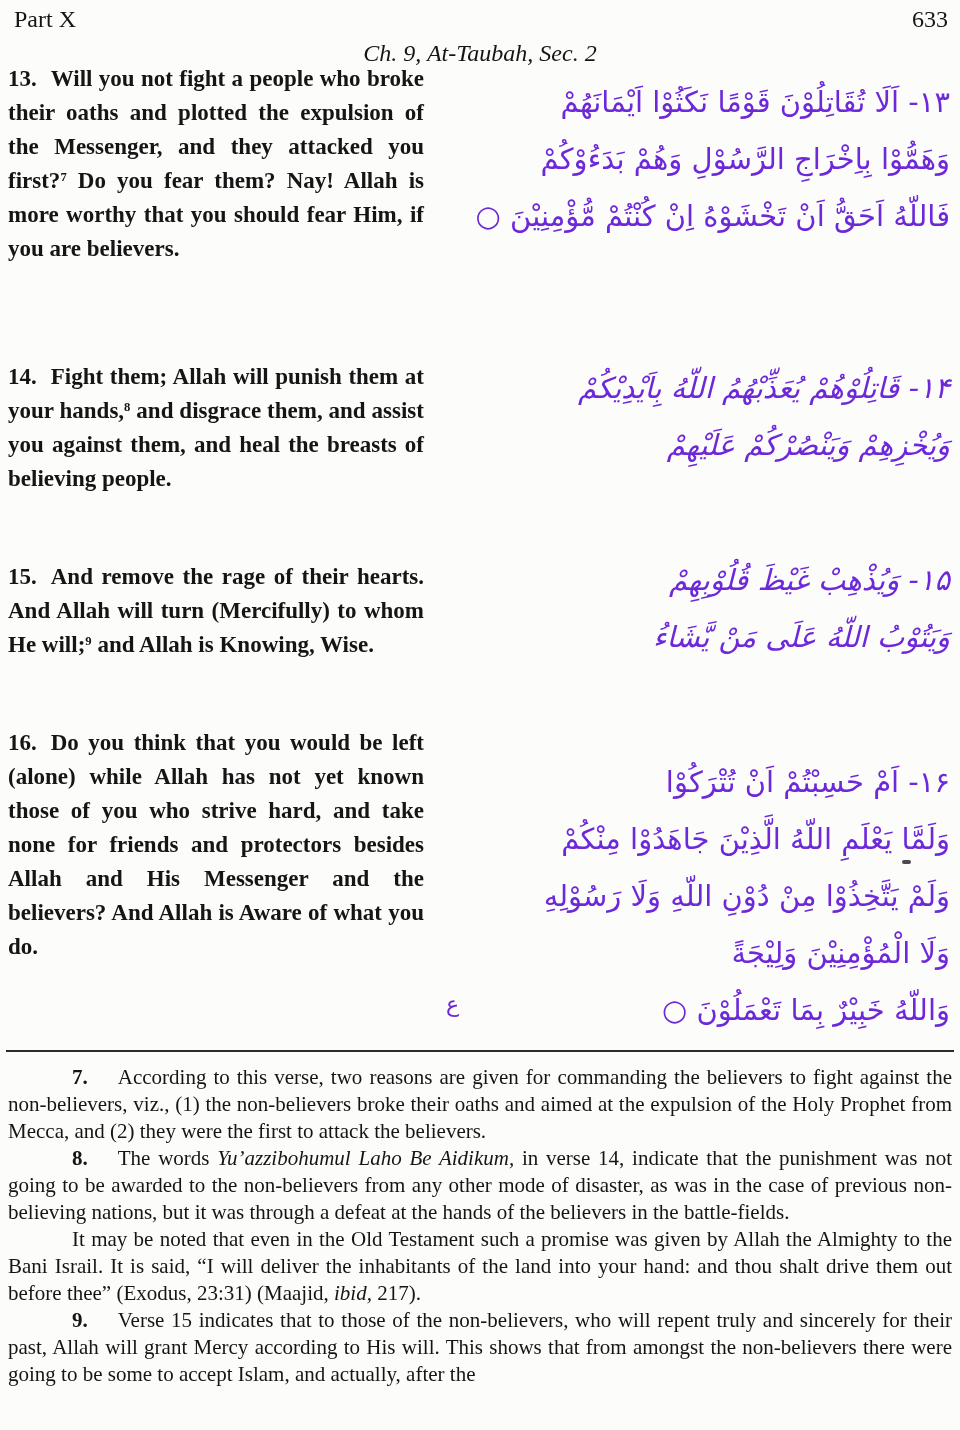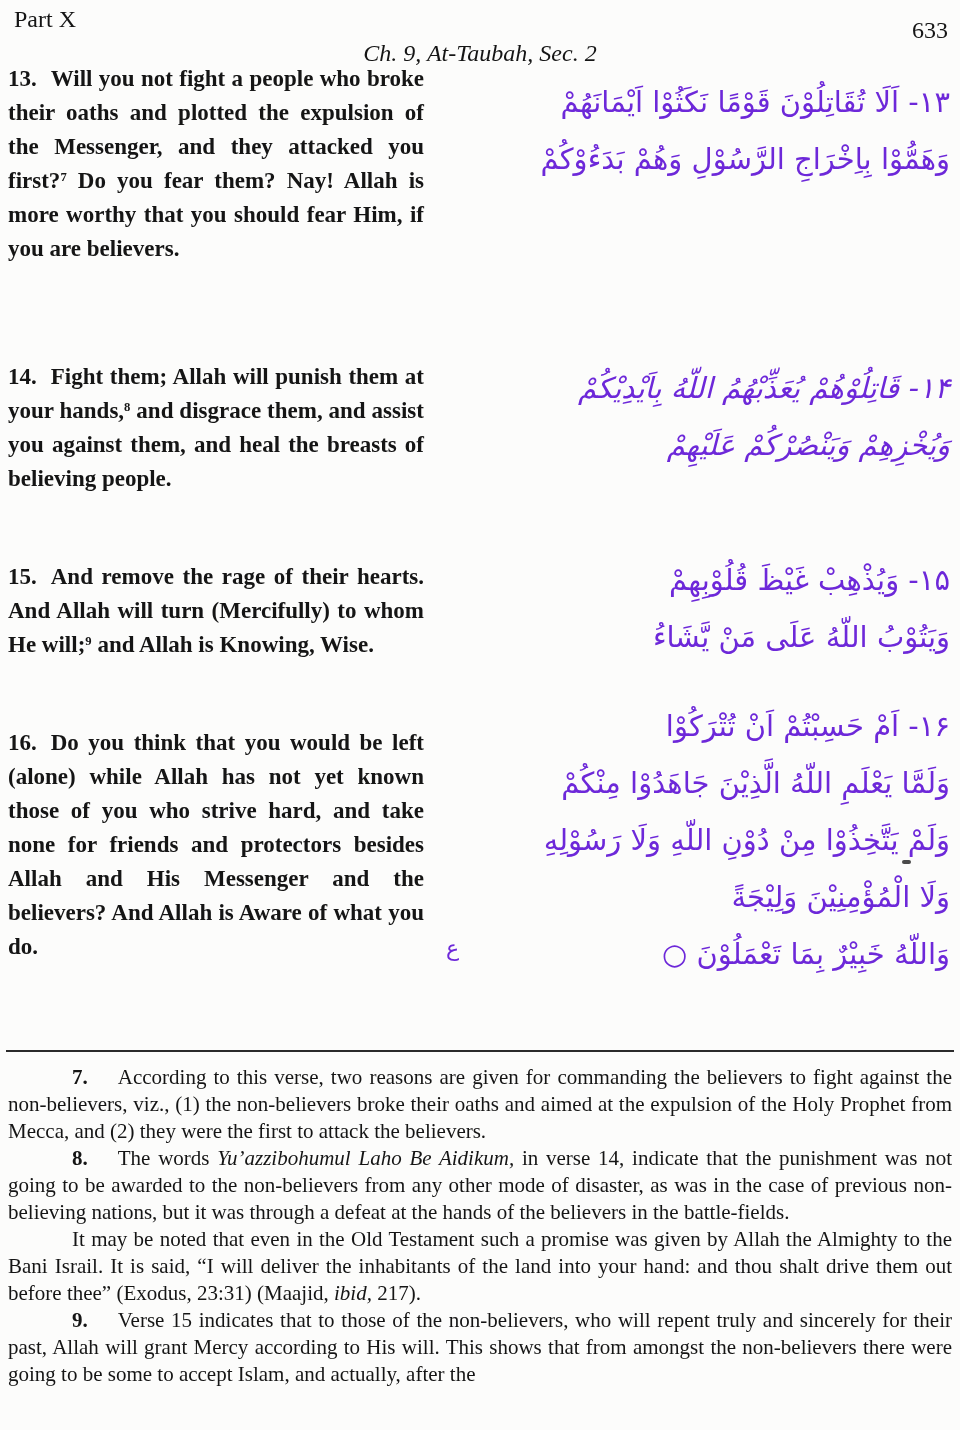--- a/index.html
+++ b/index.html
@@ -12,21 +12,21 @@
     font-family:"Liberation Serif", serif;
     overflow:hidden;
   }
   
   .header{
     position:absolute;top:6px;left:0;right:0;height:36px;
     font-size:24px;
   }
   .header .h-left{position:absolute;left:14px;top:0;}
   .header .h-center{position:absolute;left:0;right:0;top:0;text-align:center;font-style:italic;margin-top:34px;}
-  .header .h-right{position:absolute;right:12px;top:11px;}
+  .header .h-right{position:absolute;right:12px;top:0;}
   
   .en-col{position:absolute;left:8px;top:0;width:416px;}
   .verse-en{
     position:absolute;left:0;width:416px;margin:0;
     font-weight:bold;font-size:23px;line-height:34px;
     text-align:justify;
   }
   .verse-en .v-num{margin-right:14px;}
   .verse-en sup{
     font-size:0.55em;font-weight:bold;
@@ -41,22 +41,22 @@
   .verse-ar{
     position:absolute;right:4px;width:508px;margin:0;
     direction:rtl;text-align:right;
     font-family:"DejaVu Sans", sans-serif;
     font-size:29px;line-height:57px;
     color:#6d28d9;
   }
   .verse-ar .ar-line{white-space:nowrap;}
   .v13-ar{top:74px;}
   .v14-ar{top:360px;font-style:italic;}
-  .v15-ar{top:552px;}
-  .v16-ar{top:698px;}
+  .v15-ar{top:552px;font-style:italic;}
+  .v16-ar{top:754px;}
   .ruku-marker{
     position:absolute;left:4px;top:236px;
     font-family:"DejaVu Sans", sans-serif;
     font-size:22px;line-height:30px;direction:rtl;
   }
   
   .divider{
     position:absolute;left:6px;right:6px;top:1050px;
     height:2px;background:#2b2b2b;border:none;margin:0;
   }
@@ -97,20 +97,21 @@
     </p>
     <p class="verse-en v16-en">
       <span class="v-num">16.</span><span>Do you think that you would be left (alone) while Allah has not yet known those of you who strive hard, and take none for friends and protectors besides Allah and His Messenger and the believers? And Allah is Aware of what you do.</span><sup></sup><span></span>
     </p>
   </div>
 
   <div class="ar-col">
     <div class="verse-ar v13-ar" lang="ar">
       <div class="ar-line">۱۳- اَلَا تُقَاتِلُوْنَ قَوْمًا نَكَثُوْا اَيْمَانَهُمْ</div>
       <div class="ar-line">وَهَمُّوْا بِاِخْرَاجِ الرَّسُوْلِ وَهُمْ بَدَءُوْكُمْ</div>
+      <div class="ar-line">فَاللّهُ اَحَقُّ اَنْ تَخْشَوْهُ اِنْ كُنْتُمْ مُّؤْمِنِيْنَ ○</div>
     </div>
     <div class="verse-ar v14-ar" lang="ar">
       <div class="ar-line">۱۴- قَاتِلُوْهُمْ يُعَذِّبْهُمُ اللّهُ بِاَيْدِيْكُمْ</div>
       <div class="ar-line">وَيُخْزِهِمْ وَيَنْصُرْكُمْ عَلَيْهِمْ</div>
     </div>
     <div class="verse-ar v15-ar" lang="ar">
       <div class="ar-line">۱۵- وَيُذْهِبْ غَيْظَ قُلُوْبِهِمْ</div>
       <div class="ar-line">وَيَتُوْبُ اللّهُ عَلَى مَنْ يَّشَاءُ</div>
     </div>
     <div class="verse-ar v16-ar" lang="ar">

